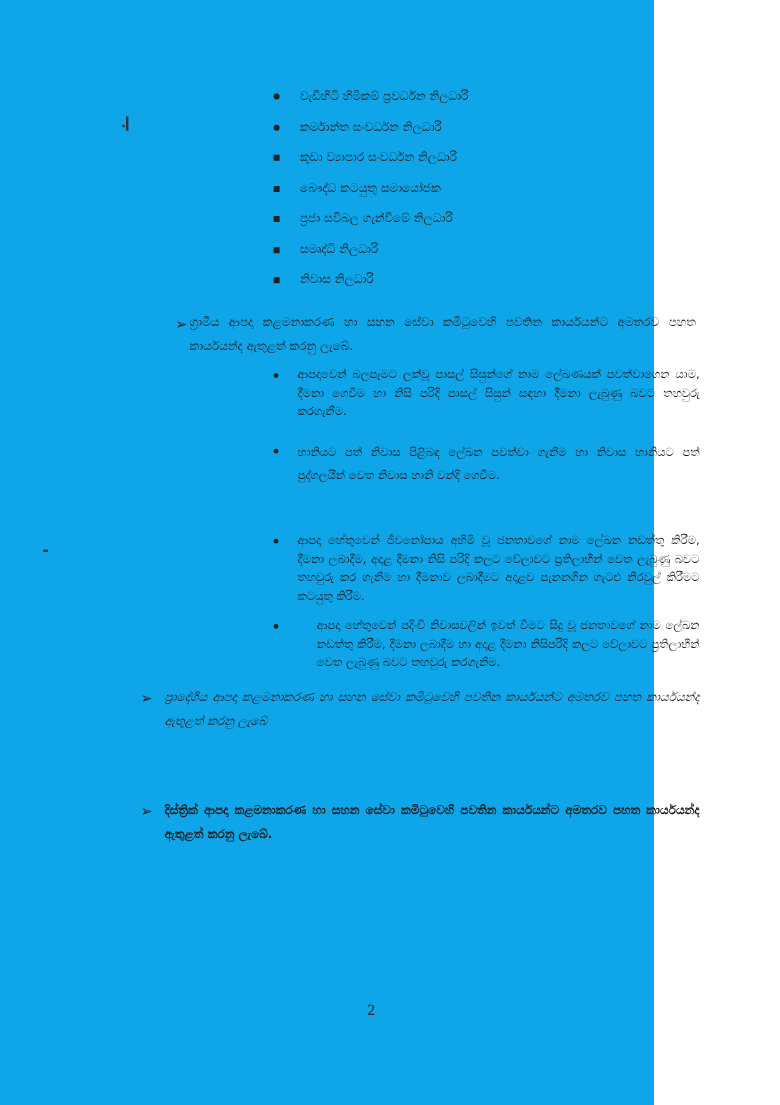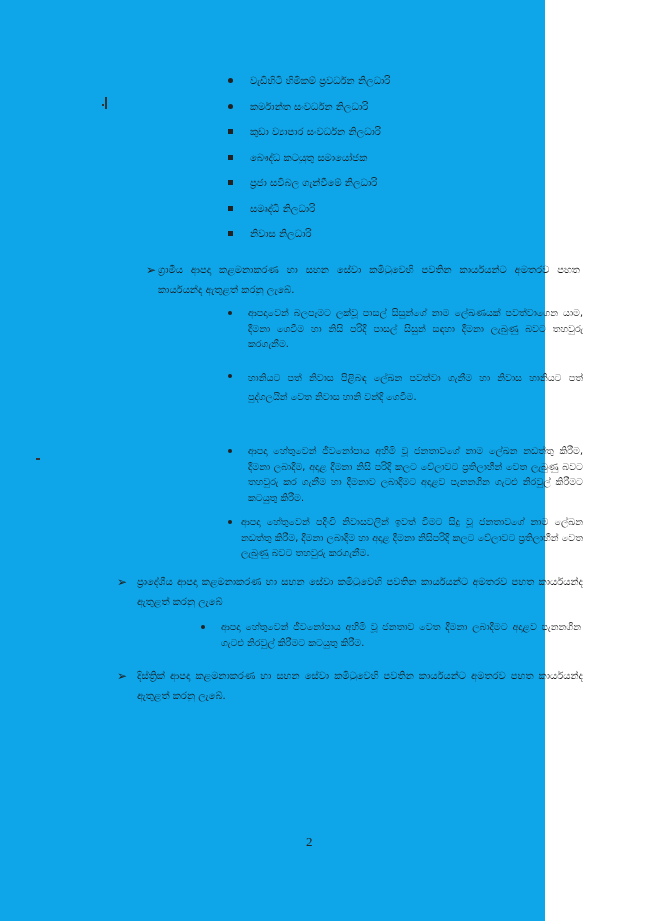--- a/index.html
+++ b/index.html
@@ -63,33 +63,29 @@
     <div class="dot-text wide" style="margin-left:20px;">හානියට පත් නිවාස පිළිබඳ ලේඛන පවත්වා ගැනීම හා නිවාස හානියට පත් පුද්ගලයින් වෙත නිවාස හානි වන්දි ගෙවීම.</div>
   </div>
 
   <div class="dot-item" style="left:228px;top:409px;width:355px;margin-top:34px;">
     <span class="dot" style="left:0;top:6px;"></span>
     <div class="dot-text" style="margin-left:20px;">ආපදා හේතුවෙන් ජීවනෝපාය අහිමි වූ ජනතාවගේ නාම ලේඛන නඩත්තු කිරීම, දීමනා ලබාදීම, අදාළ දීමනා නිසි පරිදි කලට වේලාවට ප්‍රතිලාභීන් වෙත ලැබුණු බවට තහවුරු කර ගැනීම හා දීමනාව ලබාදීමට අදාළව පැනනගින ගැටළු නිරවුල් කිරීමට කටයුතු කිරීම.</div>
   </div>
 
   <div class="dot-item" style="left:228px;top:514px;width:355px;">
     <span class="dot" style="left:0;top:6px;"></span>
-    <div class="dot-text" style="margin-left:13px;">ආපදා හේතුවෙන් පදිංචි නිවාසවලින් ඉවත් වීමට සිදු වූ ජනතාවගේ නාම ලේඛන නඩත්තු කිරීම, දීමනා ලබාදීම හා අදාළ දීමනා නිසිපරිදි කලට වේලාවට ප්‍රතිලාභීන් වෙත ලැබුණු බවට තහවුරු කරගැනීම.</div>
+    <div class="dot-text" style="margin-left:36px;">ආපදා හේතුවෙන් පදිංචි නිවාසවලින් ඉවත් වීමට සිදු වූ ජනතාවගේ නාම ලේඛන නඩත්තු කිරීම, දීමනා ලබාදීම හා අදාළ දීමනා නිසිපරිදි කලට වේලාවට ප්‍රතිලාභීන් වෙත ලැබුණු බවට තහවුරු කරගැනීම.</div>
   </div>
 
   <div class="section" style="left:117px;top:572px;width:466px;">
     <span class="arrow-head" style="left:0;top:0;">➢</span>
-    <div class="section-text" style="margin-left:20px;">ප්‍රාදේශීය ආපදා කළමනාකරණ හා සහන සේවා කමිටුවෙහි පවතින කාර්යයන්ට අමතරව පහත කාර්යයන්ද ඇතුළත් කරනු ලැබේ</div>
+    <div class="section-text" style="margin-left:20px;font-style:italic;">ප්‍රාදේශීය ආපදා කළමනාකරණ හා සහන සේවා කමිටුවෙහි පවතින කාර්යයන්ට අමතරව පහත කාර්යයන්ද ඇතුළත් කරනු ලැබේ</div>
   </div>
 
-  <div class="dot-item" style="left:201px;top:619px;width:380px;">
-    <span class="dot" style="left:0;top:6px;"></span>
-    <div class="dot-text" style="margin-left:20px;">ආපදා හේතුවෙන් ජීවනෝපාය අහිමි වූ ජනතාව වෙත දීමනා ලබාදීමට අදාළව පැනනගින ගැටළු නිරවුල් කිරීමට කටයුතු කිරීම.</div>
-  </div>
 
   <div class="section" style="left:117px;top:666px;width:466px;">
     <span class="arrow-head" style="left:0;top:0;">➢</span>
-    <div class="section-text" style="margin-left:20px;">දිස්ත්‍රික් ආපදා කළමනාකරණ හා සහන සේවා කමිටුවෙහි පවතින කාර්යයන්ට අමතරව පහත කාර්යයන්ද ඇතුළත් කරනු ලැබේ.</div>
+    <div class="section-text" style="margin-left:20px;font-weight:bold;">දිස්ත්‍රික් ආපදා කළමනාකරණ හා සහන සේවා කමිටුවෙහි පවතින කාර්යයන්ට අමතරව පහත කාර්යයන්ද ඇතුළත් කරනු ලැබේ.</div>
   </div>
 
 
   <div class="page-num">2</div>
 </div>
 
 </body></html>

